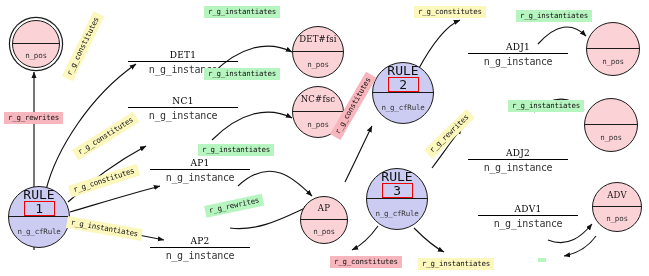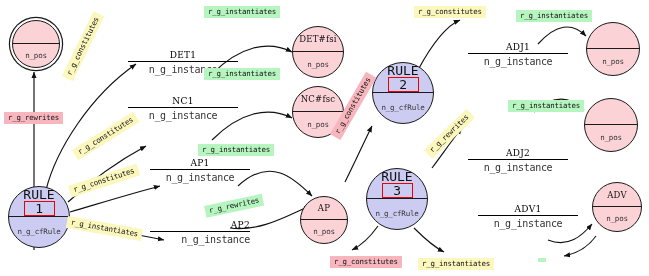--- a/index.html
+++ b/index.html
@@ -190,21 +190,21 @@
     <div class="rule"></div>
     <div class="den">n_g_instance</div>
   </div>
 
   <div class="frac" style="left:150px;top:158px;width:100px;">
     <div class="num">AP1</div>
     <div class="rule"></div>
     <div class="den">n_g_instance</div>
   </div>
 
-  <div class="frac" style="left:150px;top:220px;width:100px;text-align:right;">
+  <div class="frac" style="left:150px;top:236px;width:100px;">
     <div class="num">AP2</div>
     <div class="rule"></div>
     <div class="den">n_g_instance</div>
   </div>
 
   <div class="frac" style="left:468px;top:42px;width:100px;">
     <div class="num">ADJ1</div>
     <div class="rule"></div>
     <div class="den">n_g_instance</div>
   </div>

